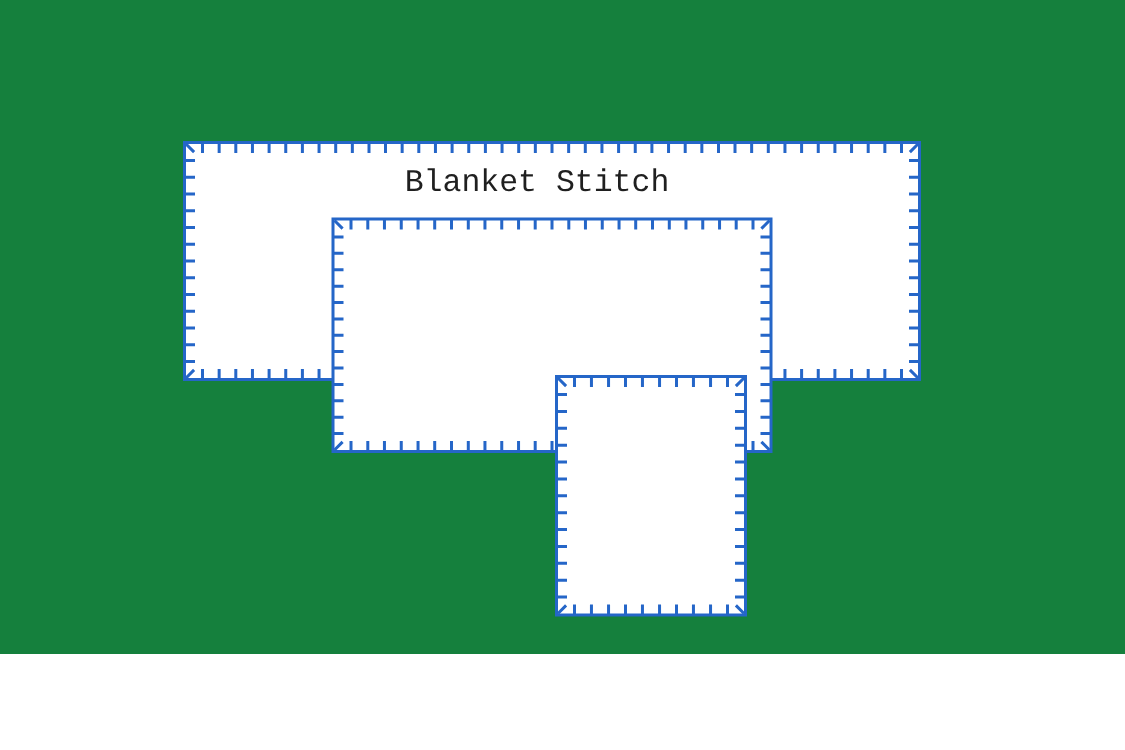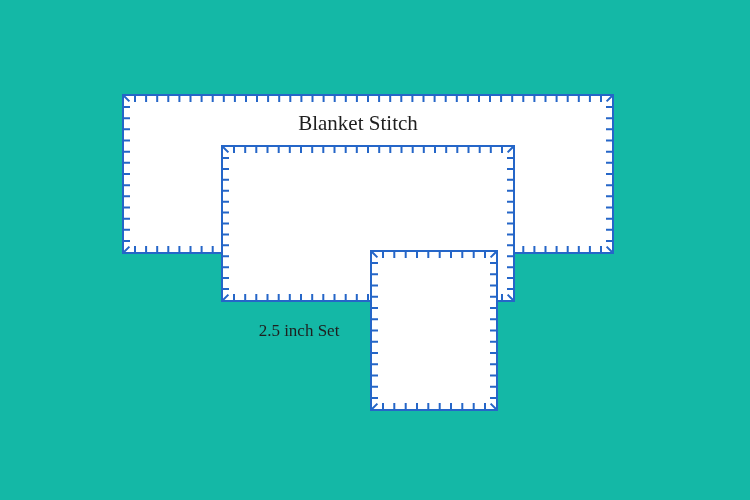--- a/index.html
+++ b/index.html
@@ -3,24 +3,24 @@
 <meta charset="utf-8">
 <style>
   html, body {
     margin: 0;
     padding: 0;
     background: #ffffff;
   }
   .stage {
     position: relative;
     width: 750px;
-    height: 500px;
-    background: #14b8a6;
+    height: 436px;
+    background: #15803d;
     overflow: hidden;
-    font-family: Liberation Serif, serif;
+    font-family: Liberation Mono, monospace;
   }
   .stage svg {
     position: absolute;
     left: 0;
     top: 0;
   }
   .label {
     position: absolute;
     transform: translate(-50%, -50%);
     white-space: nowrap;
@@ -41,14 +41,13 @@
         <rect x="222" y="146" width="292" height="155" fill="#ffffff" stroke="#2566c8" stroke-width="2"></rect>
         <path d="M234.0 146.0L234.0 153.0M245.2 146.0L245.2 153.0M256.3 146.0L256.3 153.0M267.5 146.0L267.5 153.0M278.7 146.0L278.7 153.0M289.8 146.0L289.8 153.0M301.0 146.0L301.0 153.0M312.2 146.0L312.2 153.0M323.3 146.0L323.3 153.0M334.5 146.0L334.5 153.0M345.7 146.0L345.7 153.0M356.8 146.0L356.8 153.0M368.0 146.0L368.0 153.0M379.2 146.0L379.2 153.0M390.3 146.0L390.3 153.0M401.5 146.0L401.5 153.0M412.7 146.0L412.7 153.0M423.8 146.0L423.8 153.0M435.0 146.0L435.0 153.0M446.2 146.0L446.2 153.0M457.3 146.0L457.3 153.0M468.5 146.0L468.5 153.0M479.7 146.0L479.7 153.0M490.8 146.0L490.8 153.0M502.0 146.0L502.0 153.0M234.0 301.0L234.0 294.0M245.2 301.0L245.2 294.0M256.3 301.0L256.3 294.0M267.5 301.0L267.5 294.0M278.7 301.0L278.7 294.0M289.8 301.0L289.8 294.0M301.0 301.0L301.0 294.0M312.2 301.0L312.2 294.0M323.3 301.0L323.3 294.0M334.5 301.0L334.5 294.0M345.7 301.0L345.7 294.0M356.8 301.0L356.8 294.0M368.0 301.0L368.0 294.0M379.2 301.0L379.2 294.0M390.3 301.0L390.3 294.0M401.5 301.0L401.5 294.0M412.7 301.0L412.7 294.0M423.8 301.0L423.8 294.0M435.0 301.0L435.0 294.0M446.2 301.0L446.2 294.0M457.3 301.0L457.3 294.0M468.5 301.0L468.5 294.0M479.7 301.0L479.7 294.0M490.8 301.0L490.8 294.0M502.0 301.0L502.0 294.0M222.0 158.0L229.0 158.0M222.0 168.9L229.0 168.9M222.0 179.8L229.0 179.8M222.0 190.8L229.0 190.8M222.0 201.7L229.0 201.7M222.0 212.6L229.0 212.6M222.0 223.5L229.0 223.5M222.0 234.4L229.0 234.4M222.0 245.3L229.0 245.3M222.0 256.3L229.0 256.3M222.0 267.2L229.0 267.2M222.0 278.1L229.0 278.1M222.0 289.0L229.0 289.0M514.0 158.0L507.0 158.0M514.0 168.9L507.0 168.9M514.0 179.8L507.0 179.8M514.0 190.8L507.0 190.8M514.0 201.7L507.0 201.7M514.0 212.6L507.0 212.6M514.0 223.5L507.0 223.5M514.0 234.4L507.0 234.4M514.0 245.3L507.0 245.3M514.0 256.3L507.0 256.3M514.0 267.2L507.0 267.2M514.0 278.1L507.0 278.1M514.0 289.0L507.0 289.0M223 147L228.4 152.4M513 147L507.6 152.4M223 300L228.4 294.6M513 300L507.6 294.6" stroke="#2566c8" stroke-width="2" fill="none"></path>
       </g>
       <g>
         <rect x="371" y="251" width="126" height="159" fill="#ffffff" stroke="#2566c8" stroke-width="2"></rect>
         <path d="M383.0 251.0L383.0 258.0M394.3 251.0L394.3 258.0M405.7 251.0L405.7 258.0M417.0 251.0L417.0 258.0M428.3 251.0L428.3 258.0M439.7 251.0L439.7 258.0M451.0 251.0L451.0 258.0M462.3 251.0L462.3 258.0M473.7 251.0L473.7 258.0M485.0 251.0L485.0 258.0M383.0 410.0L383.0 403.0M394.3 410.0L394.3 403.0M405.7 410.0L405.7 403.0M417.0 410.0L417.0 403.0M428.3 410.0L428.3 403.0M439.7 410.0L439.7 403.0M451.0 410.0L451.0 403.0M462.3 410.0L462.3 403.0M473.7 410.0L473.7 403.0M485.0 410.0L485.0 403.0M371.0 263.0L378.0 263.0M371.0 274.3L378.0 274.3M371.0 285.5L378.0 285.5M371.0 296.8L378.0 296.8M371.0 308.0L378.0 308.0M371.0 319.3L378.0 319.3M371.0 330.5L378.0 330.5M371.0 341.8L378.0 341.8M371.0 353.0L378.0 353.0M371.0 364.3L378.0 364.3M371.0 375.5L378.0 375.5M371.0 386.8L378.0 386.8M371.0 398.0L378.0 398.0M497.0 263.0L490.0 263.0M497.0 274.3L490.0 274.3M497.0 285.5L490.0 285.5M497.0 296.8L490.0 296.8M497.0 308.0L490.0 308.0M497.0 319.3L490.0 319.3M497.0 330.5L490.0 330.5M497.0 341.8L490.0 341.8M497.0 353.0L490.0 353.0M497.0 364.3L490.0 364.3M497.0 375.5L490.0 375.5M497.0 386.8L490.0 386.8M497.0 398.0L490.0 398.0M372 252L377.4 257.4M496 252L490.6 257.4M372 409L377.4 403.6M496 409L490.6 403.6" stroke="#2566c8" stroke-width="2" fill="none"></path>
       </g>
     </svg>
 
   <div class="label" style="left: 358px; top: 123px; font-size: 21px; color: rgb(31, 31, 31);">Blanket Stitch</div>
-  <div class="label" style="left: 299px; top: 330px; font-size: 17px; color: rgb(31, 31, 31);">2.5 inch Set</div>
 </div>
 
 </body></html>

